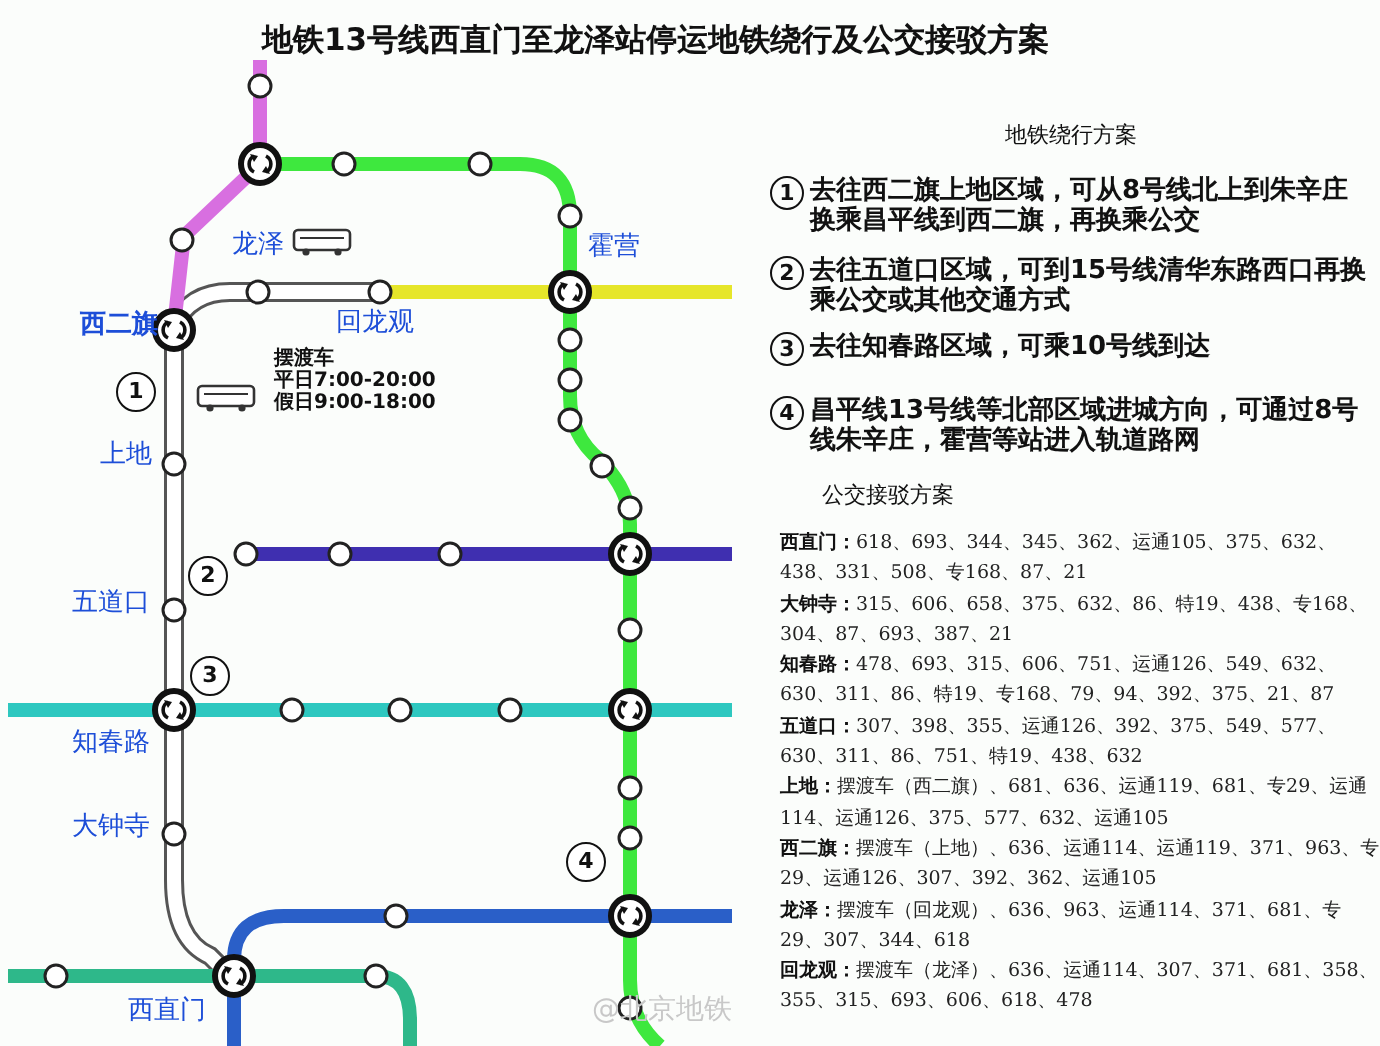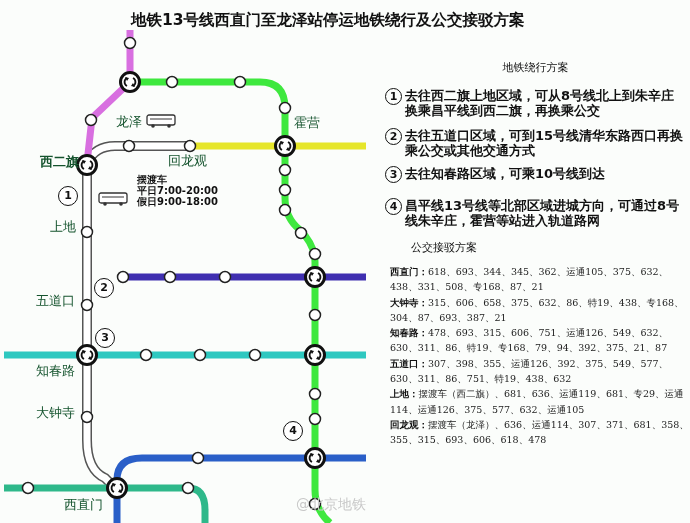--- a/index.html
+++ b/index.html
@@ -1,19 +1,19 @@
 <!DOCTYPE html>
 <html><head>
 <meta charset="utf-8">
 <style>
   html,body{margin:0;padding:0;}
   body{width:690px;height:523px;background:#fbfdfb;position:relative;overflow:hidden;font-family:"DejaVu Sans","Liberation Sans",sans-serif;color:#111;}
   .title{position:absolute;left:131px;top:10px;font-size:15.5px;font-weight:bold;letter-spacing:0px;white-space:nowrap;}
   svg.map{position:absolute;left:0;top:0;}
-  .lbl{position:absolute;font-size:13px;color:#14532d;white-space:nowrap;}
+  .lbl{position:absolute;font-size:13px;color:#1d4ed8;white-space:nowrap;}
   .small{position:absolute;font-size:10px;font-weight:bold;line-height:11px;white-space:nowrap;color:#111;}
   .panel{position:absolute;left:383px;top:60px;width:305px;}
   .h2{font-size:11px;font-weight:normal;margin:0;text-align:center;}
   .detour{position:absolute;left:0;width:305px;}
   .num{position:absolute;left:2px;width:15px;height:15px;border:1.5px solid #111;border-radius:50%;font-size:11px;font-weight:bold;text-align:center;line-height:15px;}
   .dtext{position:absolute;left:22px;font-size:13px;font-weight:bold;line-height:15px;width:280px;}
   .bus-h2{position:absolute;left:383px;top:240px;margin-left:28px;}
   .bus{position:absolute;left:390px;top:264px;width:300px;font-family:"DejaVu Serif","Liberation Serif",serif;font-size:9.5px;line-height:15.3px;color:#222;}
   .bus .row{margin:0;}
   .bus .st{font-family:"DejaVu Sans","Liberation Sans",sans-serif;font-weight:bold;color:#111;text-align:right;}
@@ -177,16 +177,18 @@
   </div>
 </div>
 
 <div class="h2 bus-h2">公交接驳方案</div>
 <div class="bus">
   <div class="row"><span class="st">西直门：</span><span>618、693、344、345、362、运通105、375、632、438、331、508、专168、87、21</span></div>
   <div class="row"><span class="st">大钟寺：</span><span>315、606、658、375、632、86、特19、438、专168、304、87、693、387、21</span></div>
   <div class="row"><span class="st">知春路：</span><span>478、693、315、606、751、运通126、549、632、630、311、86、特19、专168、79、94、392、375、21、87</span></div>
   <div class="row"><span class="st">五道口：</span><span>307、398、355、运通126、392、375、549、577、630、311、86、751、特19、438、632</span></div>
   <div class="row"><span class="st">上地：</span><span>摆渡车（西二旗）、681、636、运通119、681、专29、运通114、运通126、375、577、632、运通105</span></div>
+  <div class="row"><span class="st">西二旗：</span><span>摆渡车（上地）、636、运通114、运通119、371、963、专29、运通126、307、392、362、运通105</span></div>
+  <div class="row"><span class="st">龙泽：</span><span>摆渡车（回龙观）、636、963、运通114、371、681、专29、307、344、618</span></div>
   <div class="row"><span class="st">回龙观：</span><span>摆渡车（龙泽）、636、运通114、307、371、681、358、355、315、693、606、618、478</span></div>
 </div>
 
 <div class="watermark">@北京地铁</div>
 
 </body></html>

